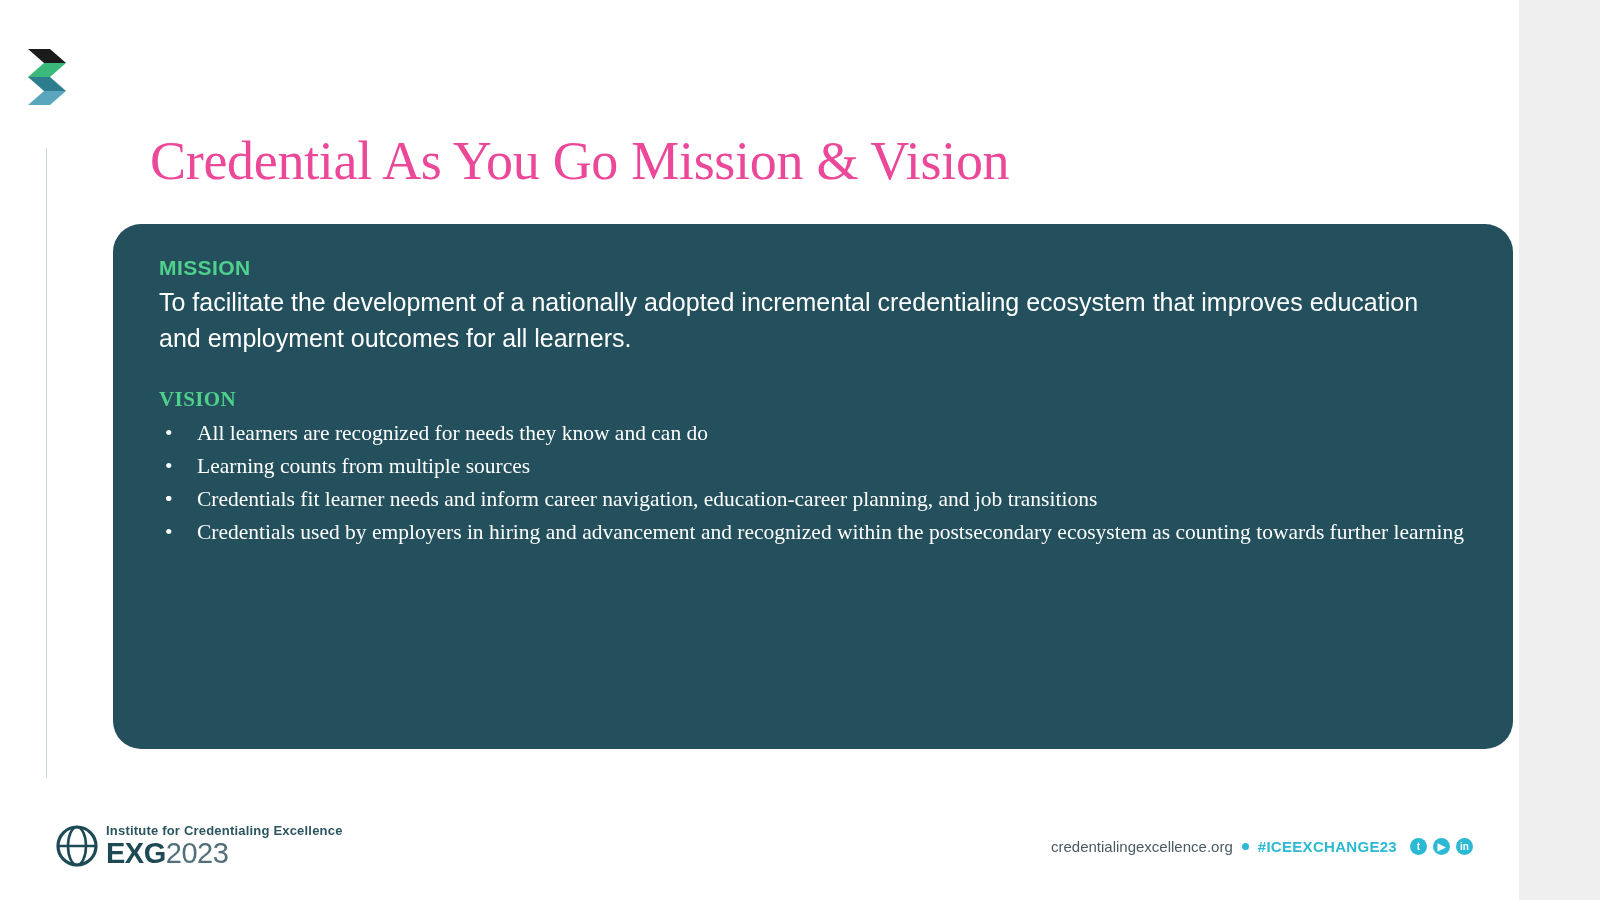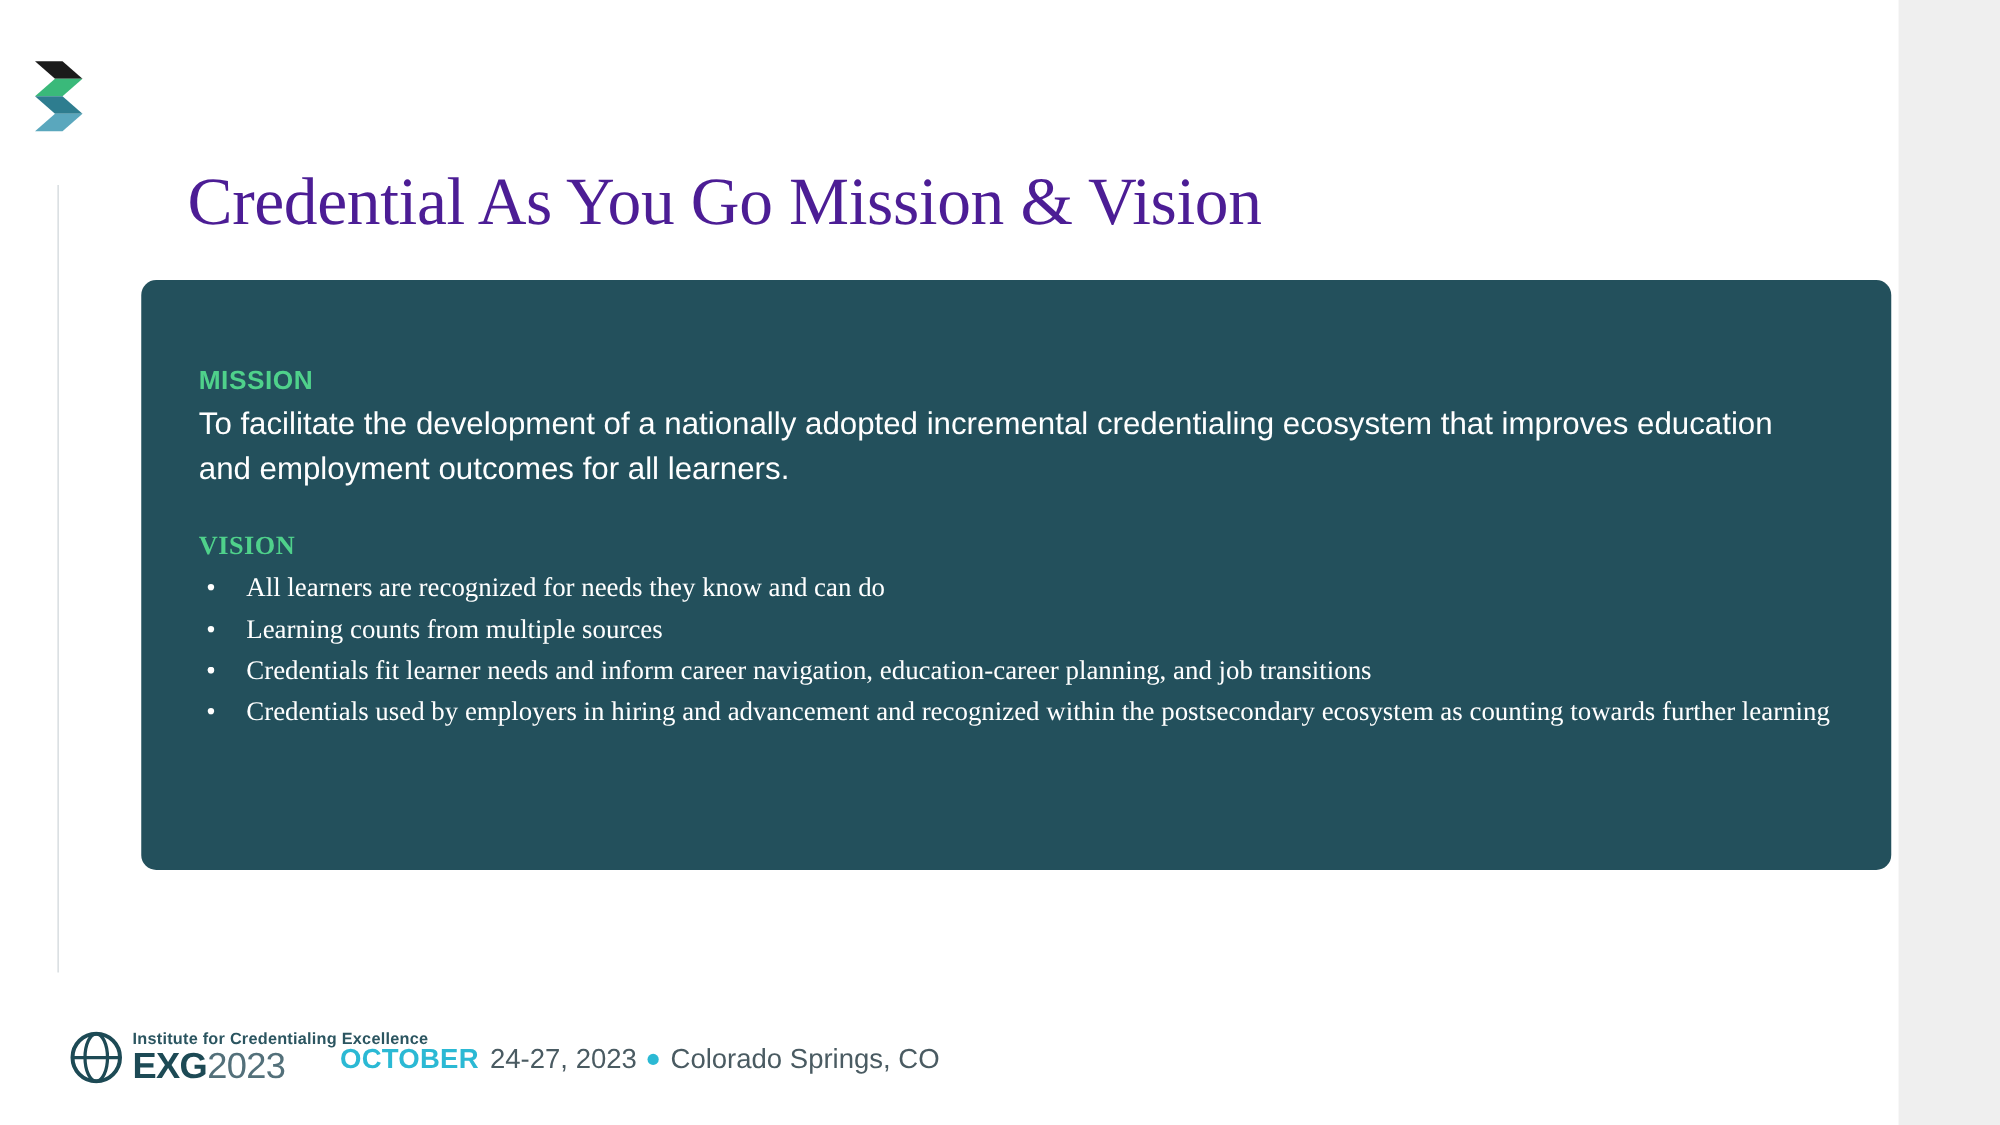--- a/index.html
+++ b/index.html
@@ -39,38 +39,38 @@
     height: 630px;
     background: #cfd6da;
   }
 
   .slide-title {
     position: absolute;
     left: 150px;
     top: 92px;
     font-size: 54px;
     line-height: 1.1;
-    color: #4c1d95;
+    color: #ec4899;
     font-family: "Liberation Serif", serif;
     font-weight: normal;
     letter-spacing: -0.3px;
     white-space: nowrap;
     margin-top: 40px;
   }
 
   .panel {
     position: absolute;
     left: 113px;
     top: 224px;
     width: 1400px;
-    height: 472px;
+    height: 525px;
     background: #23505c;
-    border-radius: 12px;
+    border-radius: 28px;
     box-sizing: border-box;
-    padding: 69px 46px 40px 46px;
+    padding: 32px 46px 40px 46px;
     color: #ffffff;
   }
   .section-heading {
     color: #4fd18b;
     font-size: 21px;
     font-weight: bold;
     letter-spacing: 0.4px;
     margin: 0 0 4px 0;
   }
   .body-text {
@@ -281,25 +281,29 @@
         <line x1="2" y1="21" x2="40" y2="21" stroke="#1d4a55" stroke-width="2.6"></line>
       </svg>
       <div class="ice-text">
         <div class="ice-sub">Institute for Credentialing Excellence</div>
         <div class="ice-main">
           <span>EXG</span><span class="year">2023</span>
         </div>
       </div>
     </div>
 
-    <div class="event-line">
-      <span class="month">OCTOBER</span>
-      <span class="dates">24-27, 2023</span>
-      <span class="dot-sep"></span>
-      <span>Colorado Springs, CO</span>
+
+    <div class="right-footer">
+      <span>credentialingexcellence.org</span>
+      <span class="small-dot"></span>
+      <span class="hashtag">#ICEEXCHANGE23</span>
+      <span class="social">
+        <span>t</span>
+        <span>▶</span>
+        <span>in</span>
+      </span>
     </div>
 
-
   </div>
 
 </div>
 
 <div class="right-gutter"></div>
 
 </body></html>

